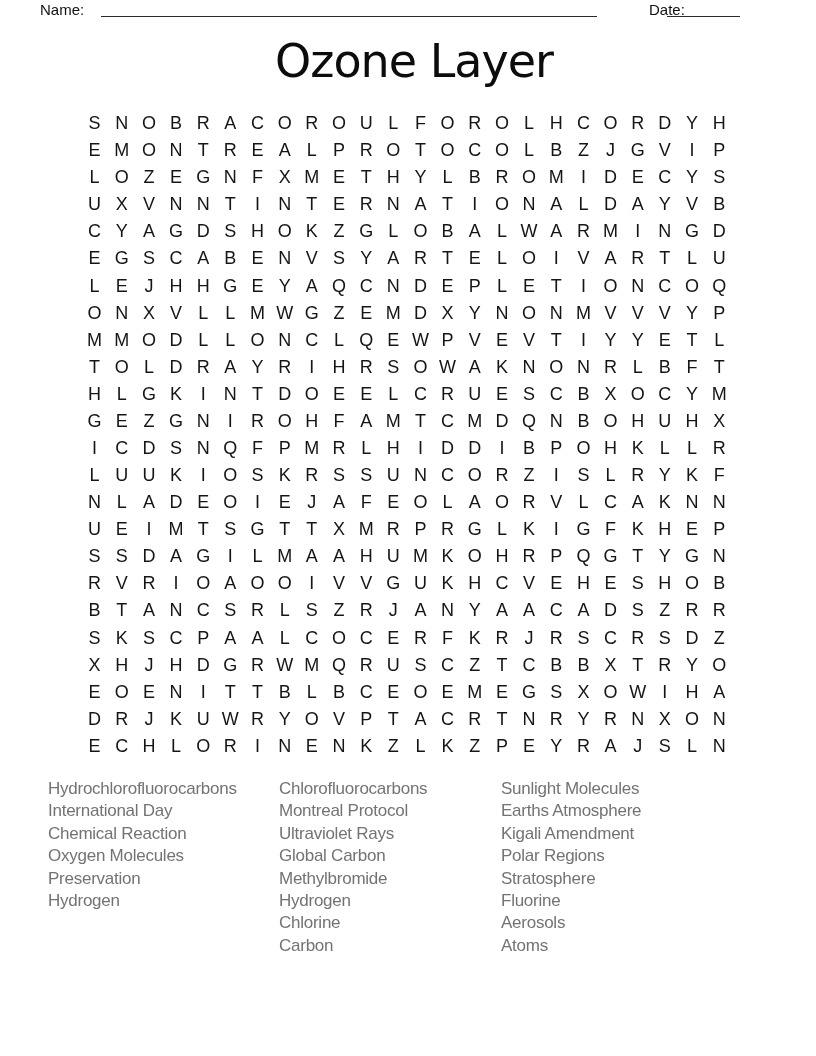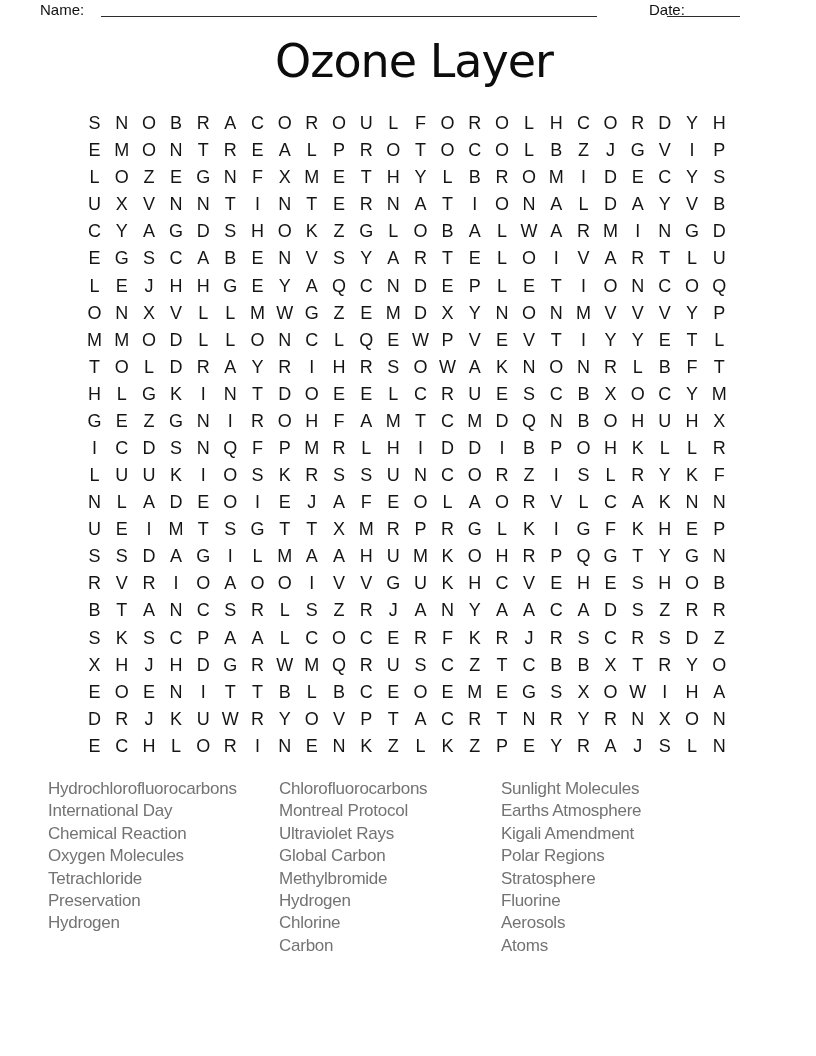--- a/index.html
+++ b/index.html
@@ -715,21 +715,20 @@
       <span class="grid-cell">L</span>
       <span class="grid-cell">N</span>
     </div>
   </div>
 
 <div id="word-col-0" class="word-col">
     <div class="word-item">Hydrochlorofluorocarbons</div>
     <div class="word-item">International Day</div>
     <div class="word-item">Chemical Reaction</div>
     <div class="word-item">Oxygen Molecules</div>
-    <div class="word-item">Tetrachloride</div>
     <div class="word-item">Preservation</div>
     <div class="word-item">Hydrogen</div>
   </div>
 <div id="word-col-1" class="word-col">
     <div class="word-item">Chlorofluorocarbons</div>
     <div class="word-item">Montreal Protocol</div>
     <div class="word-item">Ultraviolet Rays</div>
     <div class="word-item">Global Carbon</div>
     <div class="word-item">Methylbromide</div>
     <div class="word-item">Hydrogen</div>

